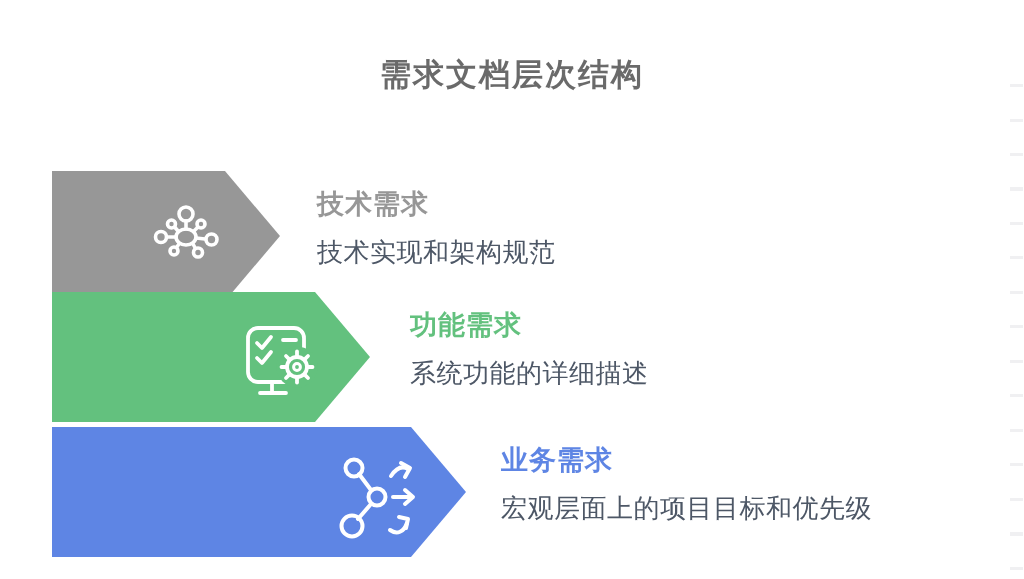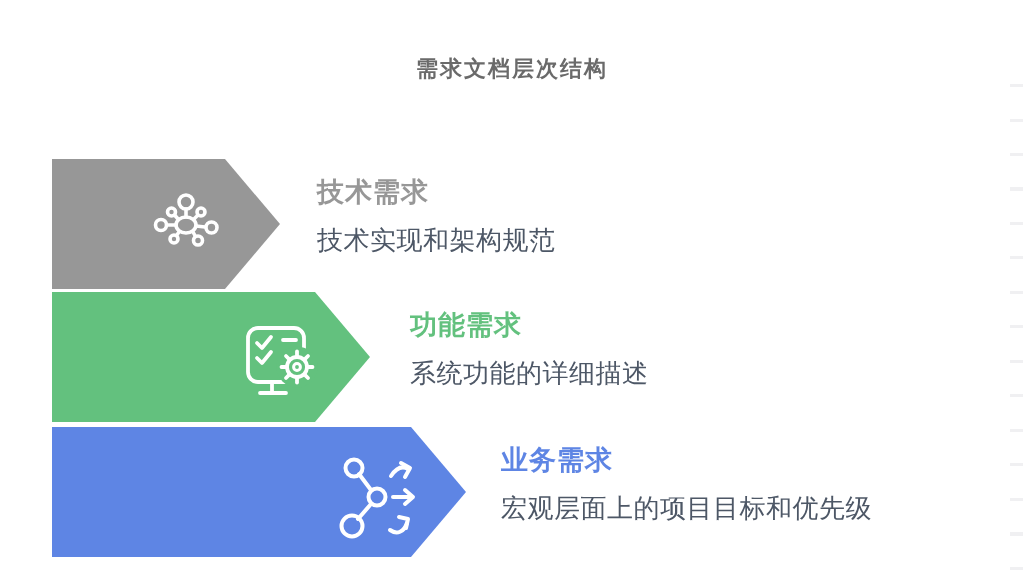--- a/index.html
+++ b/index.html
@@ -5,25 +5,25 @@
   html,body { margin:0; padding:0; background:#ffffff; }
   .page {
     position:relative; width:1024px; height:579px; background:#ffffff;
     border-radius:14px; overflow:hidden;
     font-family:"Liberation Sans","DejaVu Sans",sans-serif;
     --text:#4d5766;
   }
   .main-title {
     position:absolute; top:54px; left:0; width:100%;
     margin:0; text-align:center;
-    font-size:22px; font-weight:600; letter-spacing:2px;
+    font-size:31px; font-weight:600; letter-spacing:2px;
     color:#6a6a6a;
   }
   .row { position:absolute; left:52px; width:940px; height:130px; }
-  .row1 { top:159px; }
+  .row1 { top:171px; }
   .row2 { top:292px; }
   .row3 { top:427px; }
   .arrow {
     position:absolute; left:0; top:0; height:100%;
     background:var(--accent);
     clip-path:polygon(0 0, calc(100% - 55px) 0, 100% 50%, calc(100% - 55px) 100%, 0 100%);
   }
   .row1 .arrow { width:228px; }
   .row2 .arrow { width:318px; }
   .row3 .arrow { width:414px; }

